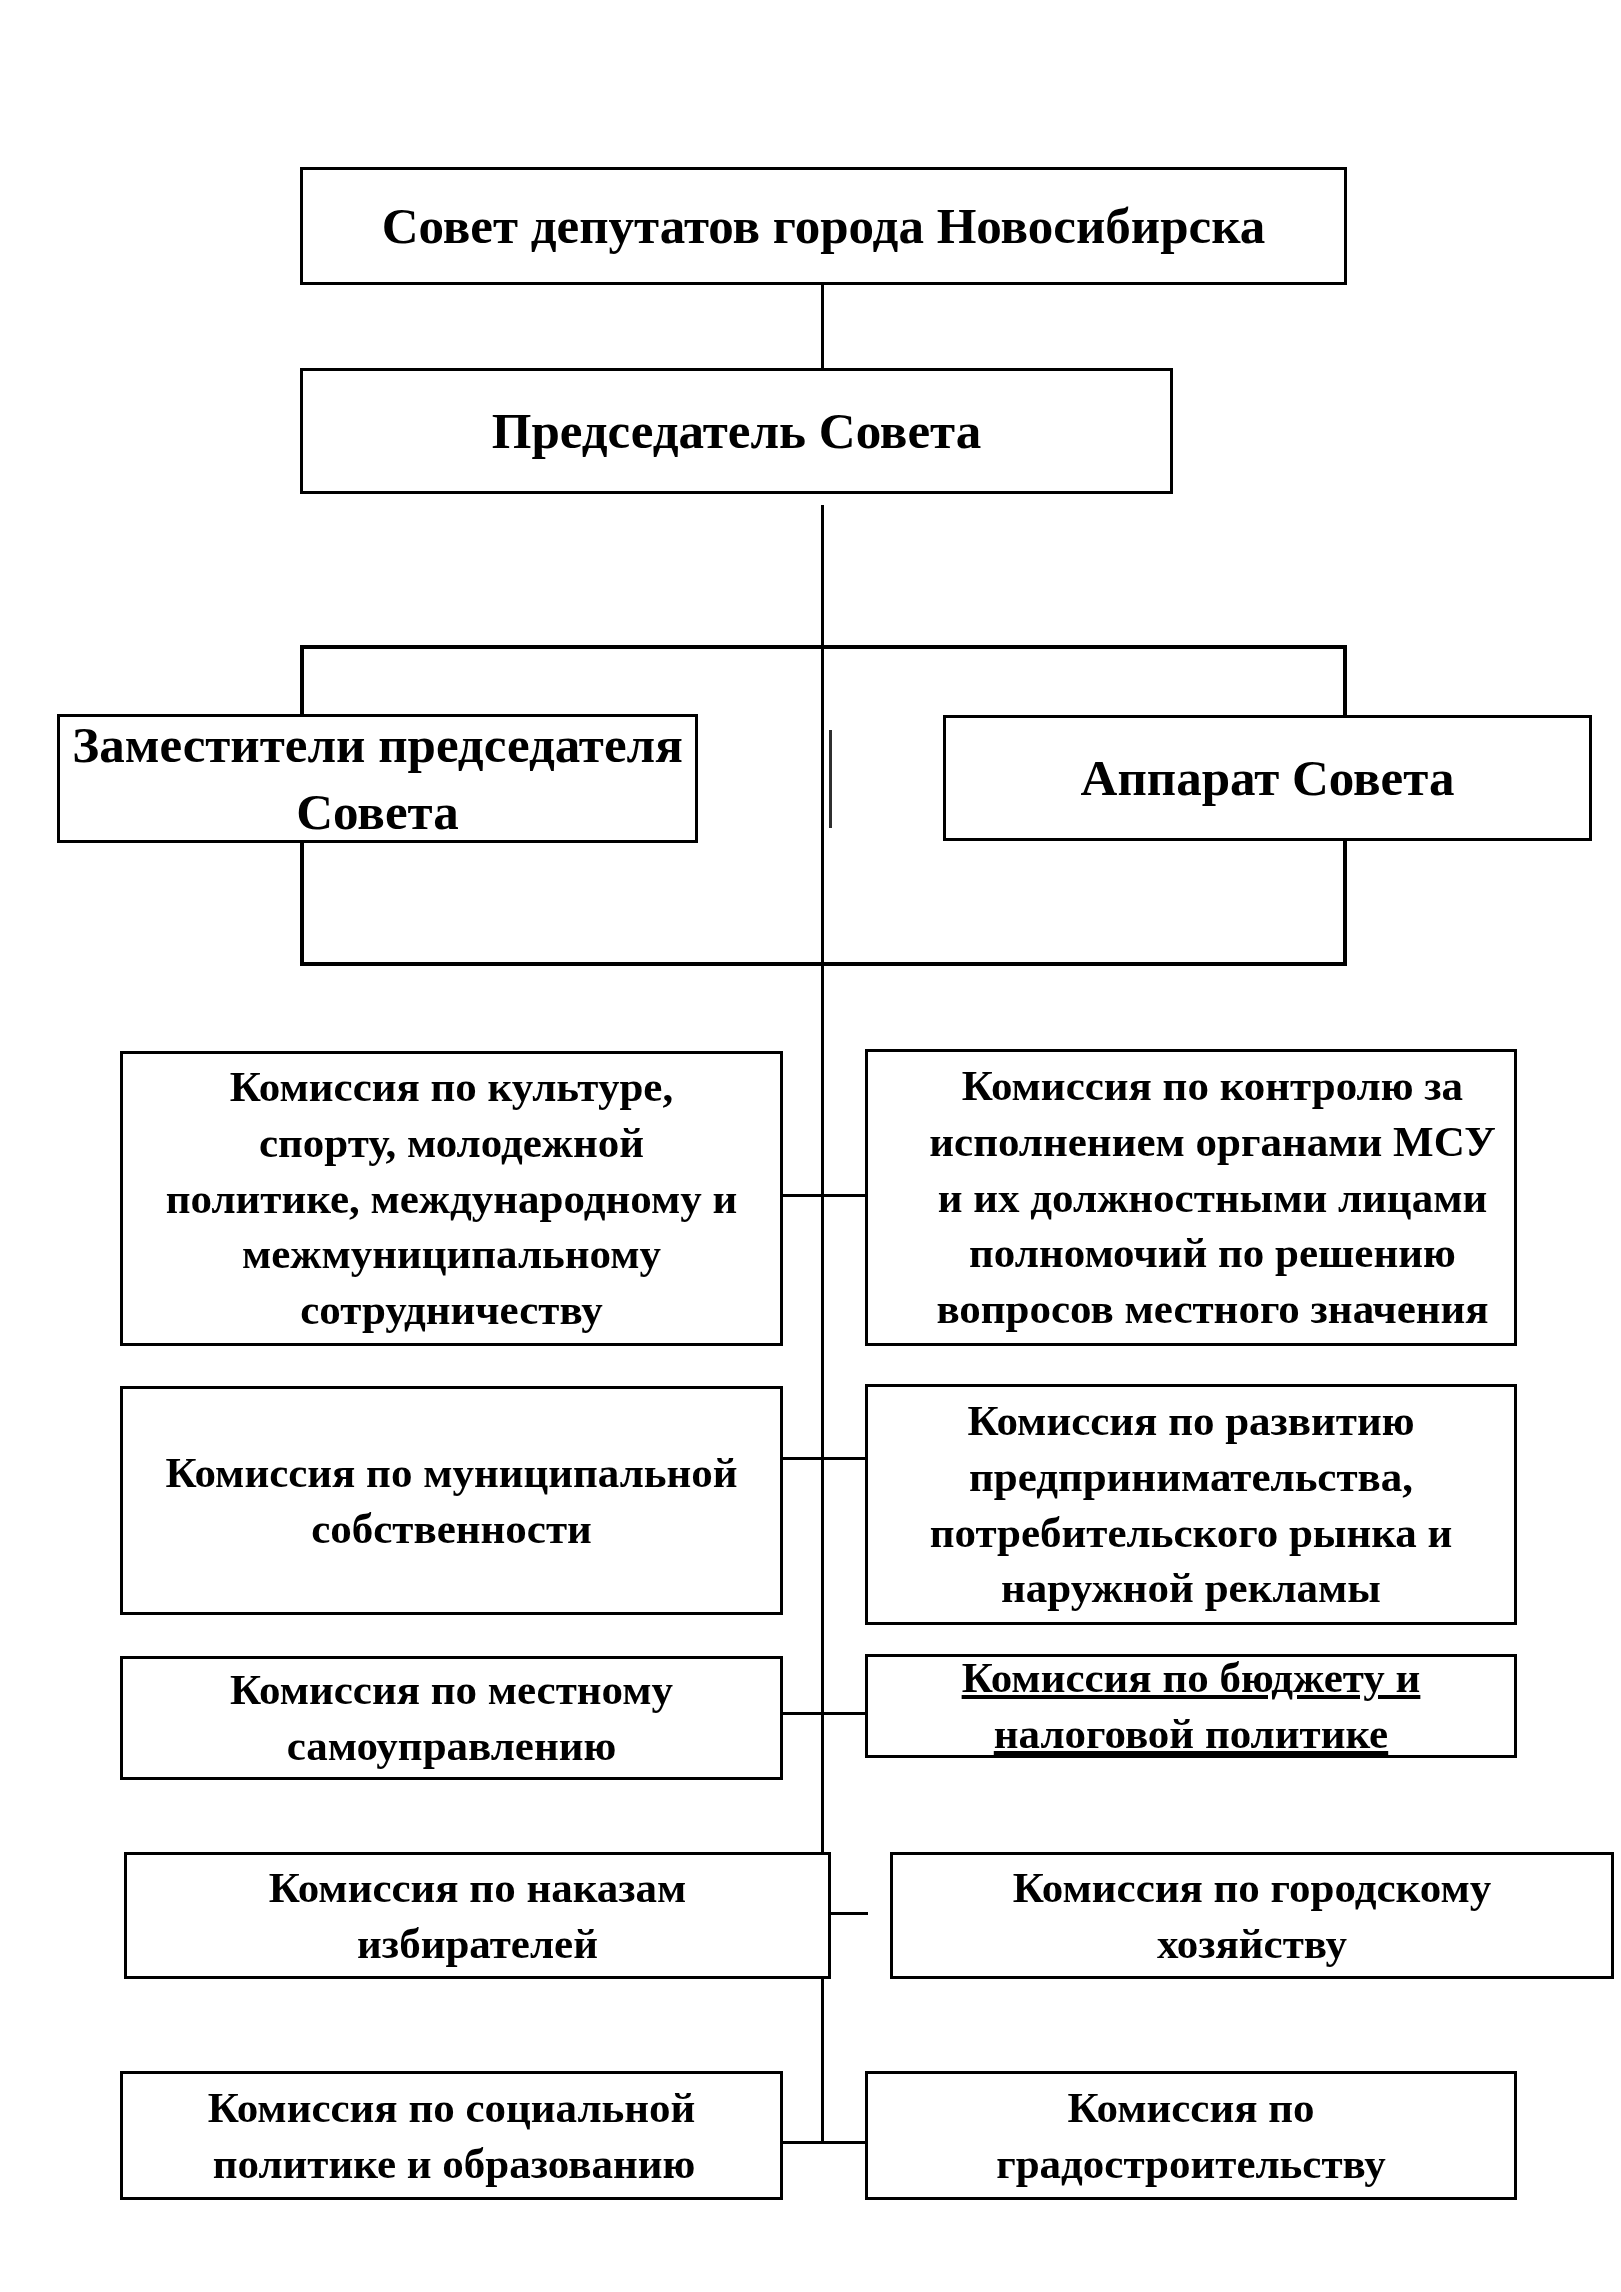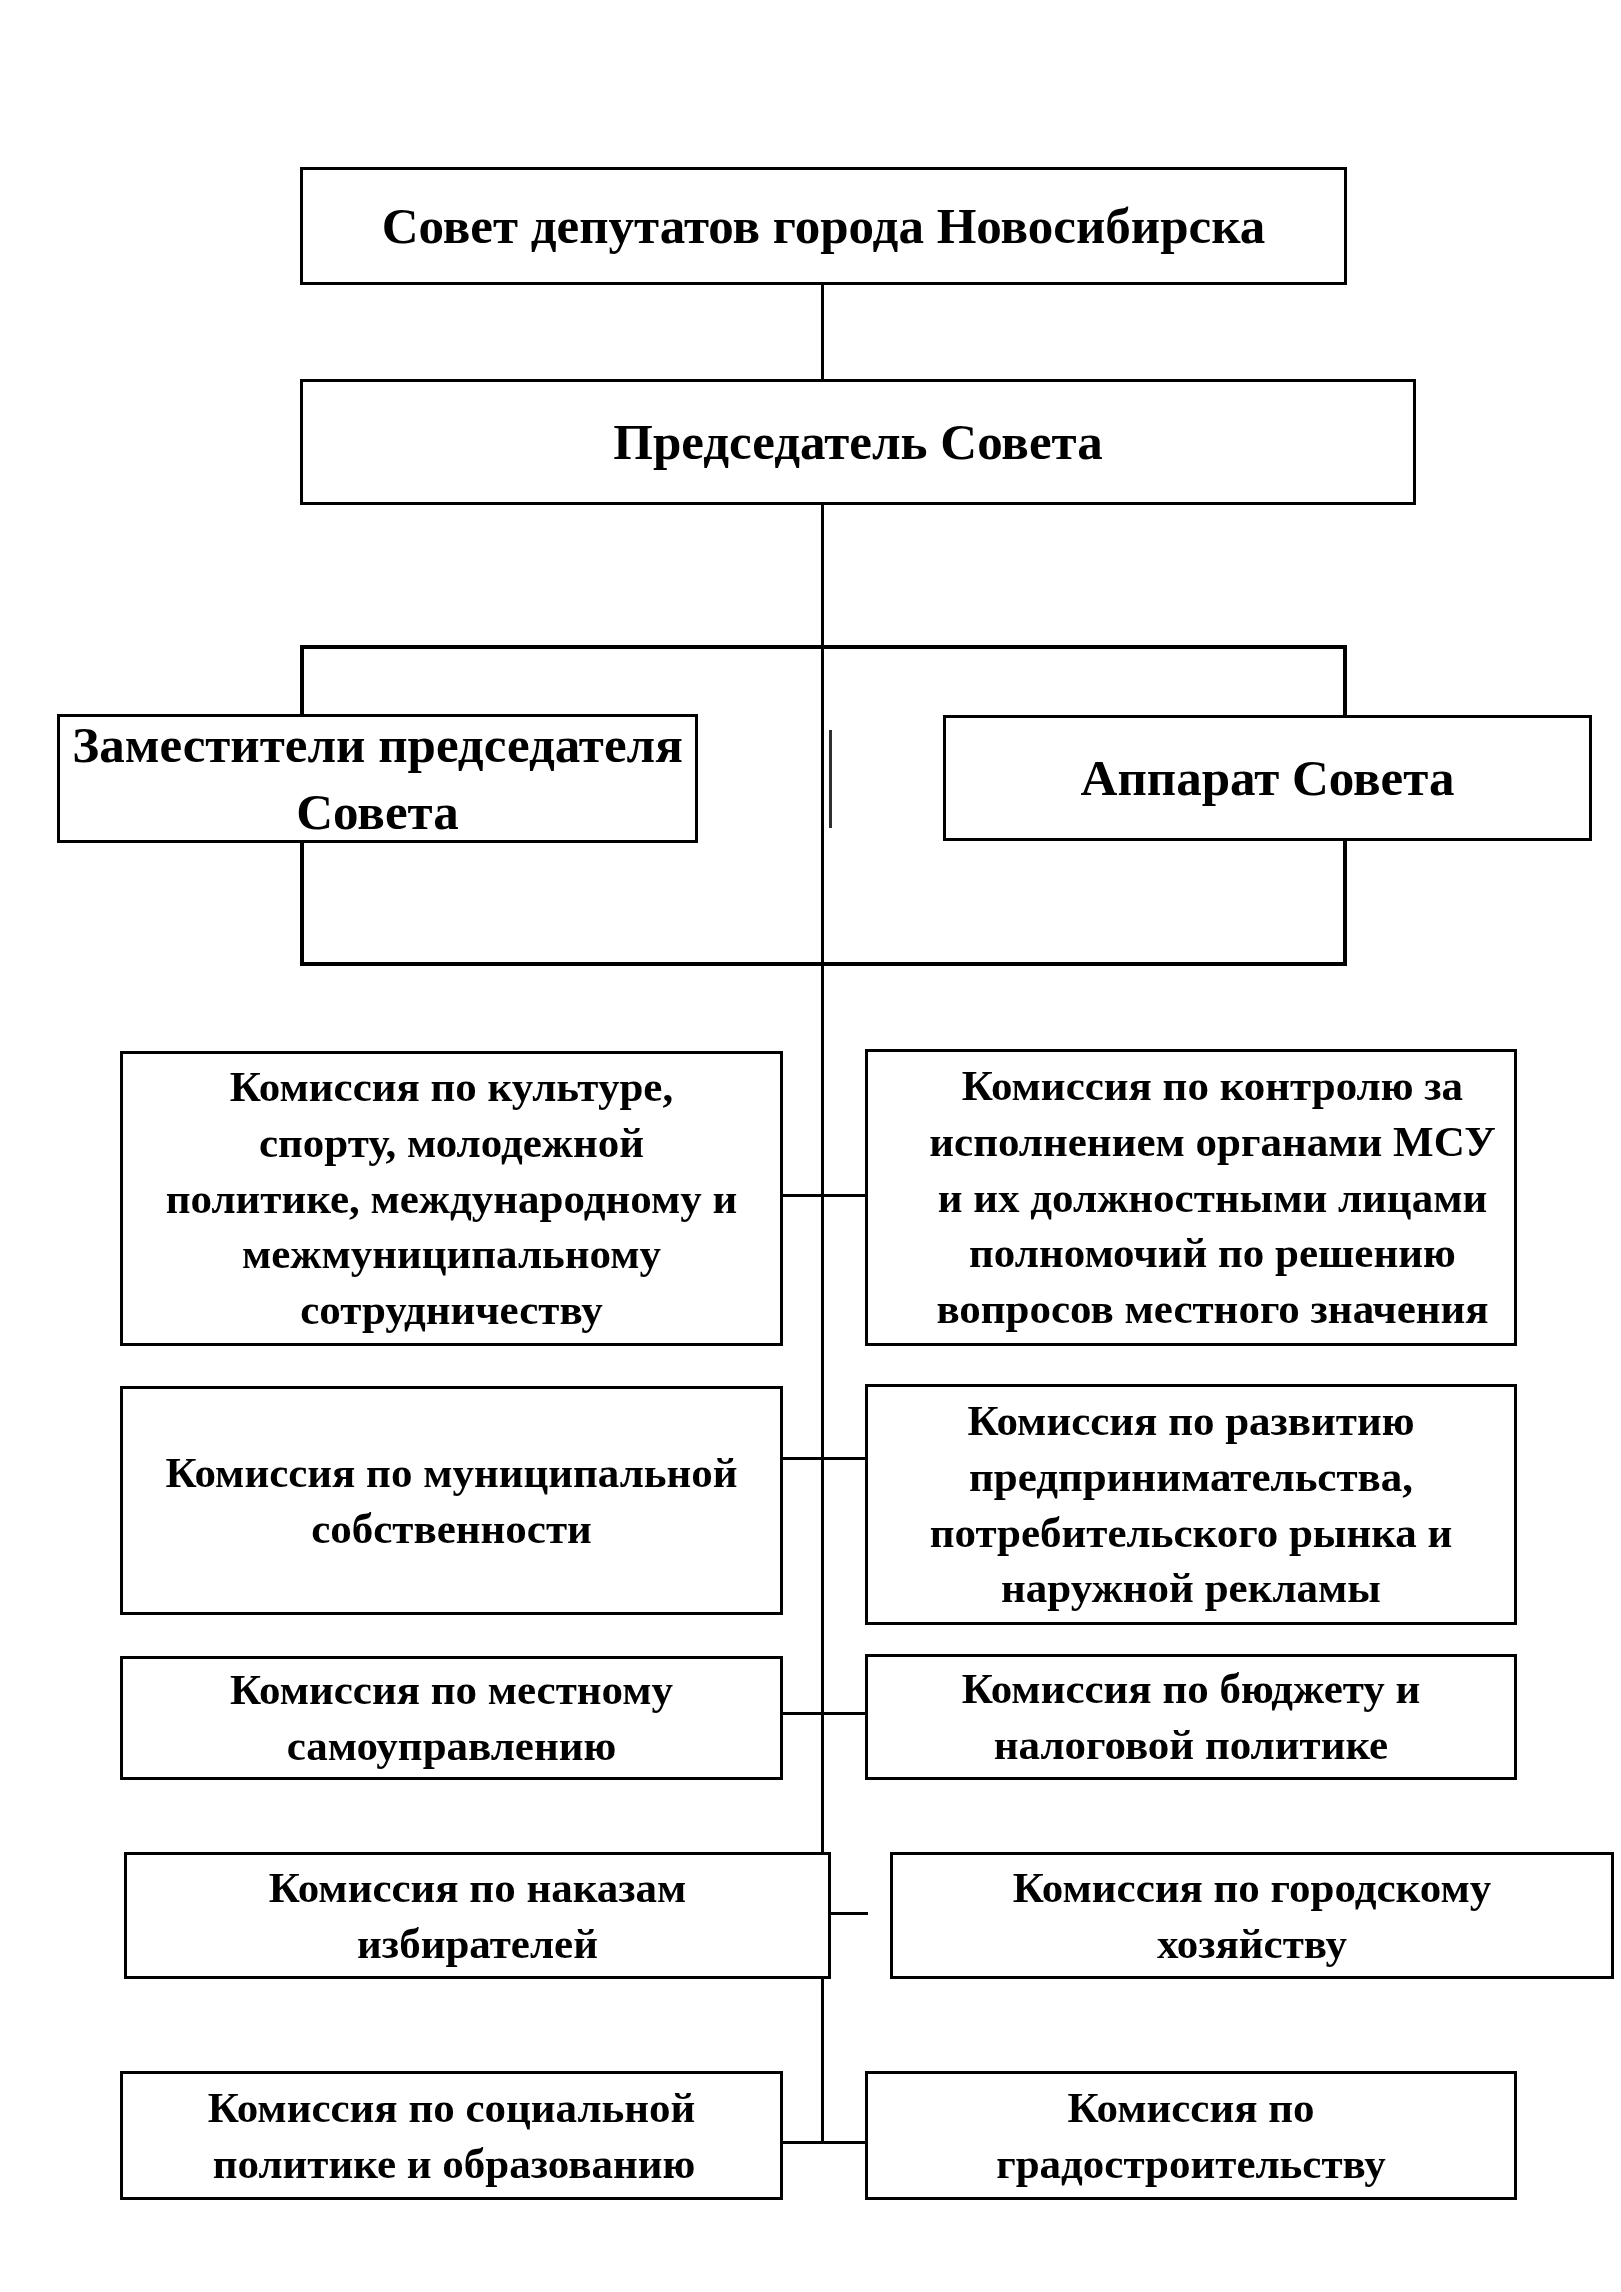--- a/index.html
+++ b/index.html
@@ -54,21 +54,21 @@
   <div class="line" style="left:300px; top:962px; width:1047px; height:3.9px;"></div>
 
   <div class="line" style="left:780px; top:1194px; width:88px; height:2.9px;"></div>
   <div class="line" style="left:780px; top:1457px; width:88px; height:2.9px;"></div>
   <div class="line" style="left:780px; top:1712px; width:88px; height:2.9px;"></div>
   <div class="line" style="left:780px; top:1912px; width:88px; height:2.9px;"></div>
   <div class="line" style="left:780px; top:2141px; width:88px; height:2.9px;"></div>
 
   <div class="box header" style="left:300px; top:167px; width:1047px; height:118px;">Совет депутатов города Новосибирска</div>
 
-  <div class="box header" style="left:300px; top:379px; width:1116px; height:126px;">Председатель Совета</div>
+  <div class="box header" style="left:300px; top:368px; width:873px; height:126px;">Председатель Совета</div>
 
   <div class="box header" style="left:57px; top:714px; width:641px; height:129px;">Заместители председателя
 Совета</div>
 
   <div class="box header" style="left:943px; top:715px; width:649px; height:126px;">Аппарат Совета</div>
 
   <div class="box commission" style="left:120px; top:1051px; width:663px; height:295px;">Комиссия по культуре,
 спорту, молодежной
 политике, международному и
 межмуниципальному
@@ -90,21 +90,21 @@
 исполнением органами МСУ
 и их должностными лицами
 полномочий по решению
 вопросов местного значения</div>
 
   <div class="box commission" style="left:865px; top:1384px; width:652px; height:241px;">Комиссия по развитию
 предпринимательства,
 потребительского рынка и
 наружной рекламы</div>
 
-  <div class="box commission" style="left:865px; top:1654px; width:652px; height:126px;">Комиссия по бюджету и
+  <div class="box commission" style="left:865px; top:1654px; width:652px; height:104px;text-decoration:underline;">Комиссия по бюджету и
 налоговой политике</div>
 
   <div class="box commission" style="left:890px; top:1852px; width:724px; height:127px;">Комиссия по городскому
 хозяйству</div>
 
   <div class="box commission" style="left:865px; top:2071px; width:652px; height:129px;text-align:center;">Комиссия по
 градостроительству</div>
 
 </div>
 

